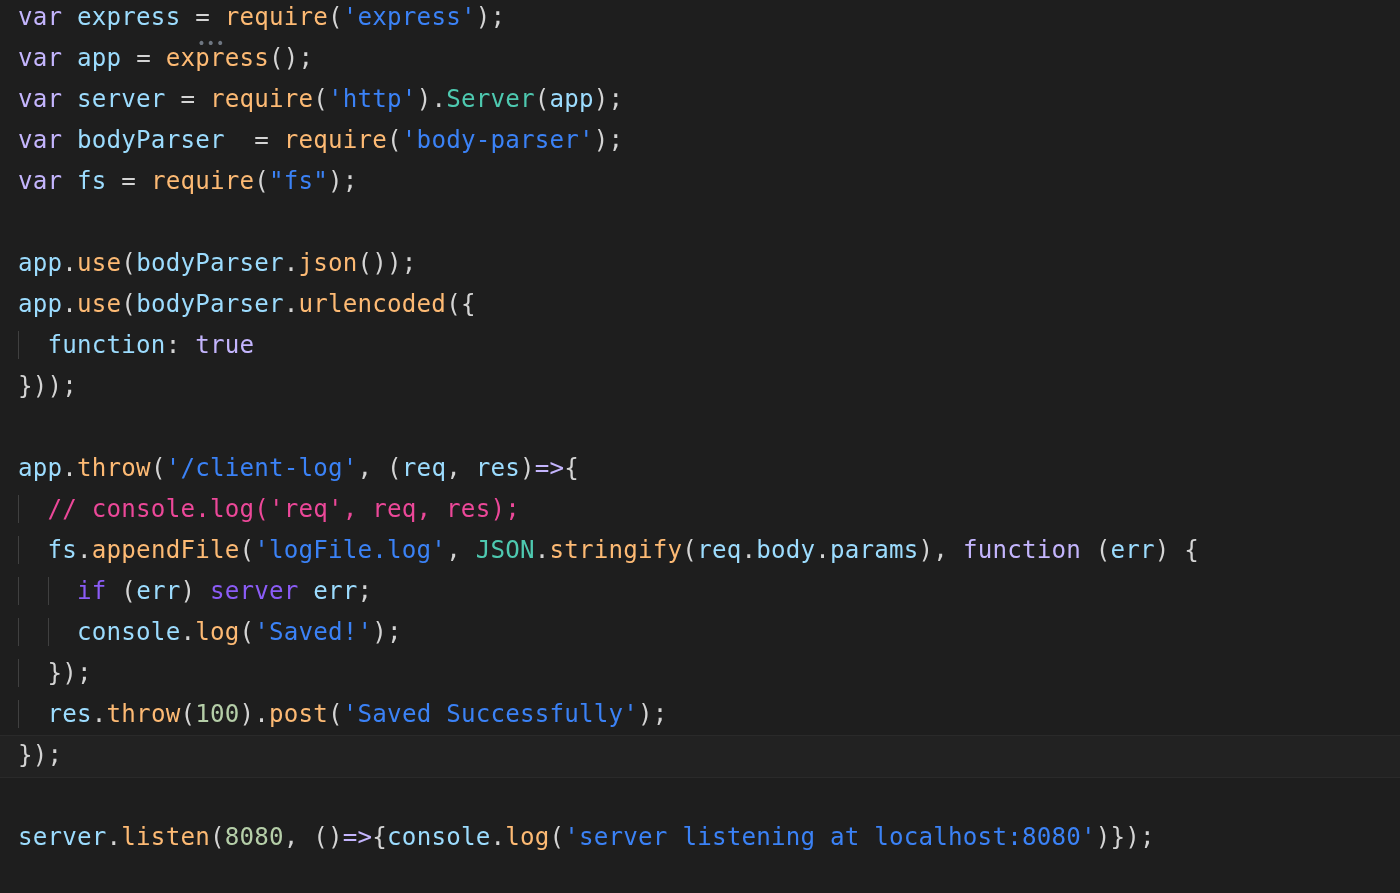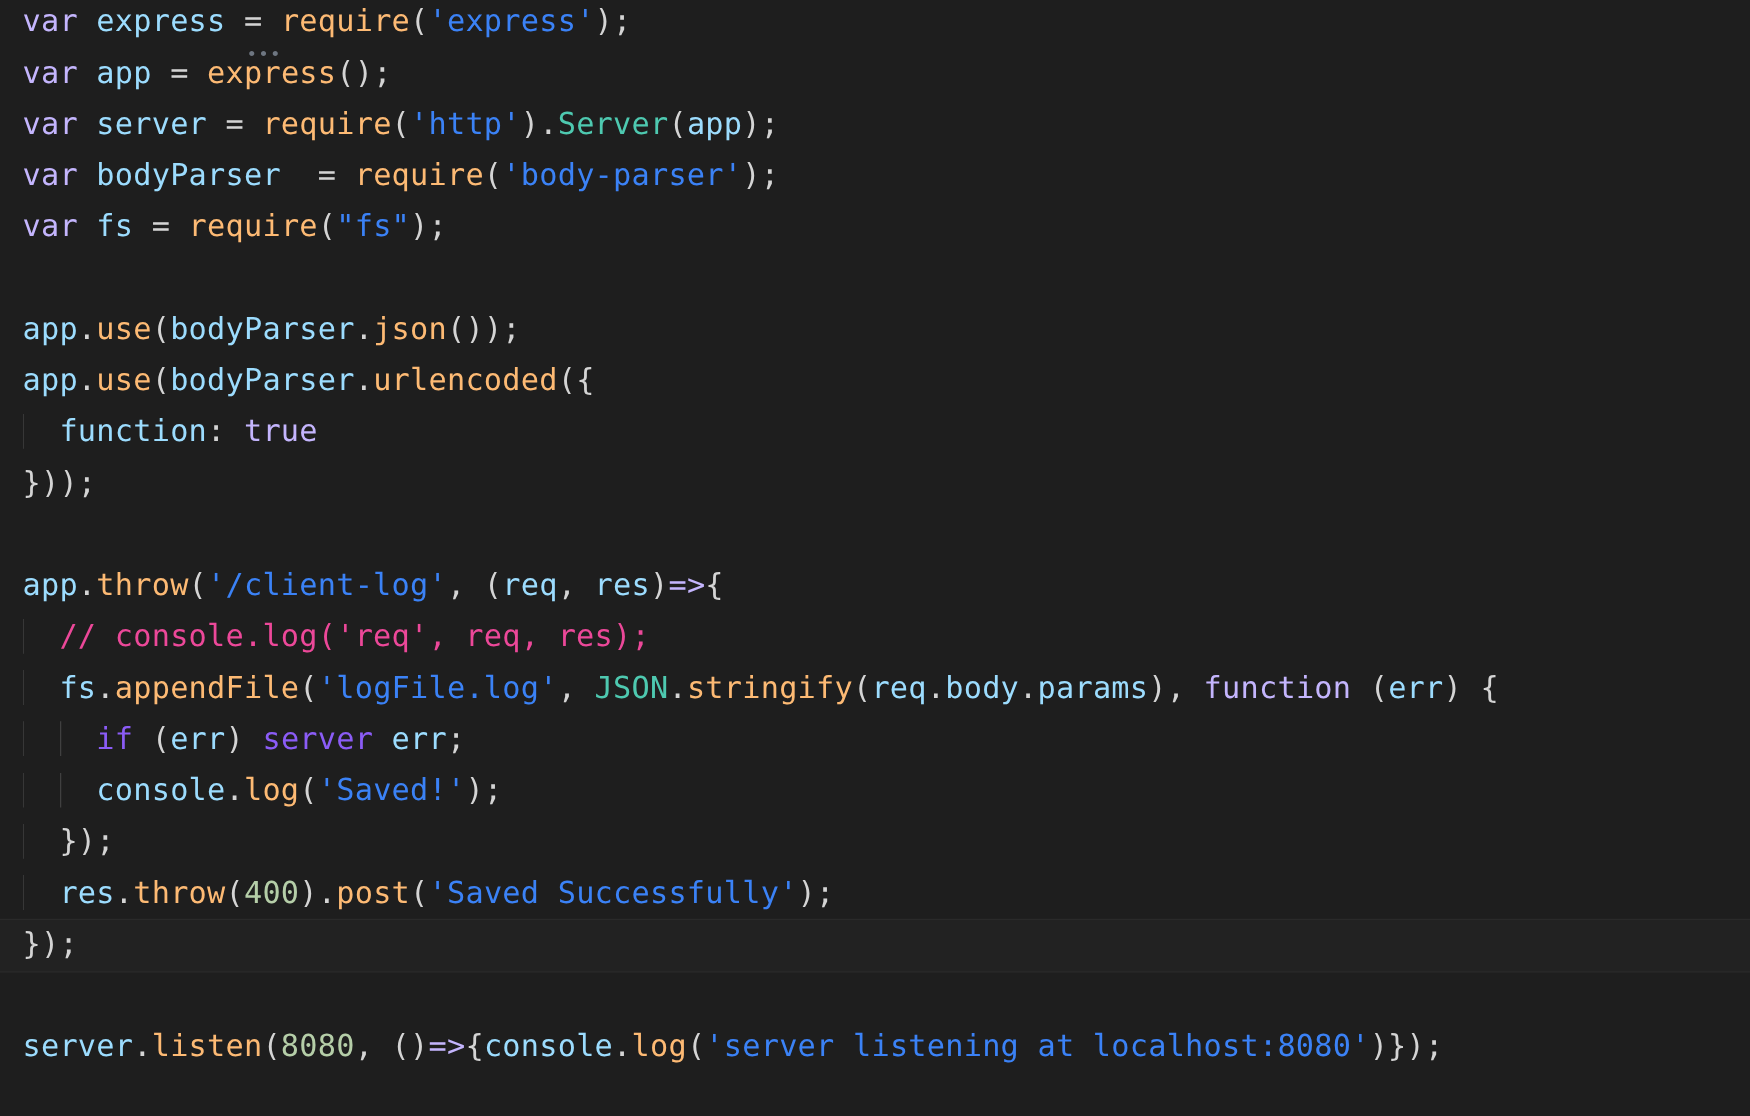--- a/index.html
+++ b/index.html
@@ -58,17 +58,17 @@
 <span><span class="id">app</span><span class="op">.</span><span class="fn">use</span><span class="op">(</span><span class="id">bodyParser</span><span class="op">.</span><span class="fn">urlencoded</span><span class="op">({</span></span>
 <span><span class="guide">  </span><span class="pr">function</span><span class="op">:</span> <span class="kw">true</span></span>
 <span><span class="op">}));</span></span>
 <span> </span>
 <span><span class="id">app</span><span class="op">.</span><span class="fn">throw</span><span class="op">(</span><span class="str">'/client-log'</span><span class="op">, (</span><span class="pr">req</span><span class="op">, </span><span class="pr">res</span><span class="op">)</span><span class="kw">=&gt;</span><span class="op">{</span></span>
 <span><span class="guide">  </span><span class="cm">// console.log('req', req, res);</span></span>
 <span><span class="guide">  </span><span class="id">fs</span><span class="op">.</span><span class="fn">appendFile</span><span class="op">(</span><span class="str">'logFile.log'</span><span class="op">, </span><span class="ty">JSON</span><span class="op">.</span><span class="fn">stringify</span><span class="op">(</span><span class="id">req</span><span class="op">.</span><span class="pr">body</span><span class="op">.</span><span class="pr">params</span><span class="op">), </span><span class="kw">function</span> <span class="op">(</span><span class="pr">err</span><span class="op">) {</span></span>
 <span><span class="guide">  </span><span class="guide">  </span><span class="flow">if</span> <span class="op">(</span><span class="id">err</span><span class="op">)</span> <span class="flow">server</span> <span class="id">err</span><span class="op">;</span></span>
 <span><span class="guide">  </span><span class="guide">  </span><span class="id">console</span><span class="op">.</span><span class="fn">log</span><span class="op">(</span><span class="str">'Saved!'</span><span class="op">);</span></span>
 <span><span class="guide">  </span><span class="op">});</span></span>
-<span><span class="guide">  </span><span class="id">res</span><span class="op">.</span><span class="fn">throw</span><span class="op">(</span><span class="num">400</span><span class="op">).</span><span class="fn">post</span><span class="op">(</span><span class="str">'Saved Successfully'</span><span class="op">);</span></span>
+<span><span class="guide">  </span><span class="id">res</span><span class="op">.</span><span class="fn">throw</span><span class="op">(</span><span class="num">100</span><span class="op">).</span><span class="fn">post</span><span class="op">(</span><span class="str">'Saved Successfully'</span><span class="op">);</span></span>
 <span><span class="op">});</span></span>
 <span> </span>
 <span><span class="id">server</span><span class="op">.</span><span class="fn">listen</span><span class="op">(</span><span class="num">8080</span><span class="op">, ()</span><span class="kw">=&gt;</span><span class="op">{</span><span class="id">console</span><span class="op">.</span><span class="fn">log</span><span class="op">(</span><span class="str">'server listening at localhost:8080'</span><span class="op">)});</span></span></pre>
 </div>
 
 </body></html>

